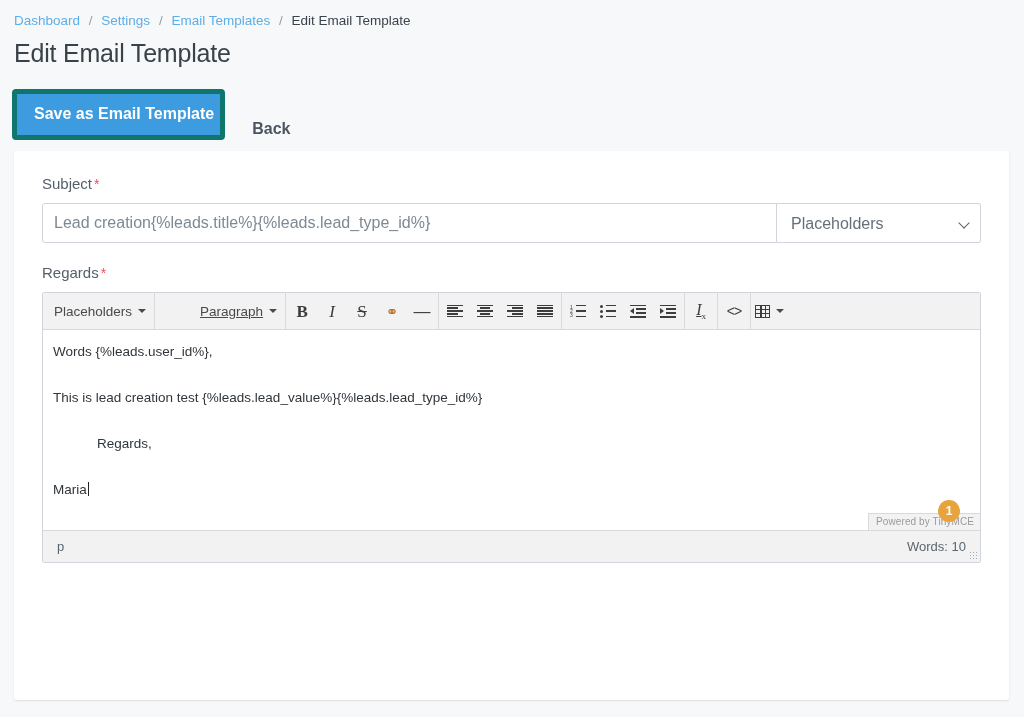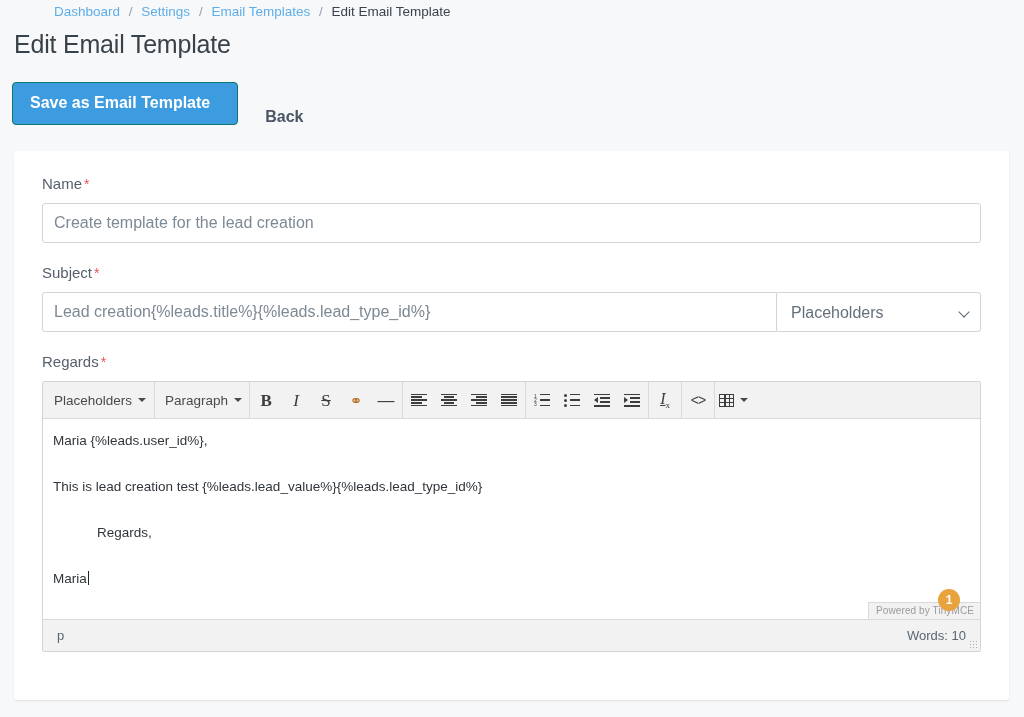--- a/index.html
+++ b/index.html
@@ -9,26 +9,25 @@
     height: 717px;
     background: #f7f8fa;
     font-family: "Liberation Sans", sans-serif;
     font-size: 14px;
     color: #4a5663;
     overflow: hidden;
   }
 
   
   .breadcrumb {
-    padding: 4px 0 0 14px;
+    padding: 13px 0 0 14px;
     font-size: 13.5px;
     line-height: 16px;
     color: #555f6b;
     white-space: nowrap;
-    margin-left: 40px;
   }
   .crumb-link { color: #5eaee8; text-decoration: none; }
   .crumb-sep { color: #95a0ac; margin: 0 5px; }
   .crumb-current { color: #3b444d; }
 
   
   .page-title {
     margin: 9px 0 0 14px;
     font-size: 25px;
     font-weight: 400;
@@ -38,25 +37,25 @@
   }
 
   
   .actionbar {
     margin: 21px 0 0 12px;
     display: flex;
     align-items: center;
   }
   .btn-primary {
     background: #3d9bdf;
-    border: 1px solid #0f766e;
+    border: 5px solid #0f766e;
     color: #ffffff;
     font-size: 16px;
     font-weight: bold;
-    padding: 11px 27px 12px 17px;
+    padding: 11px 6px 12px 17px;
     border-radius: 4px;
     line-height: 18px;
     cursor: pointer;
     font-family: "Liberation Sans", sans-serif;
   }
   .btn-link {
     margin-left: 27px;
     color: #4a5663;
     font-size: 16px;
     font-weight: bold;
@@ -176,21 +175,21 @@
   }
   .tb-menu {
     display: flex;
     align-items: center;
     height: 30px;
     padding: 0 7px 0 9px;
     font-size: 13.5px;
     color: #4a4a4a;
     cursor: pointer;
   }
-  .tb-menu.wide { width: 92px; justify-content: flex-start; }
+  .tb-menu.wide { width: 128px; justify-content: flex-end; text-decoration: underline; }
   .caret-down {
     display: inline-block;
     width: 0; height: 0;
     border-left: 4px solid transparent;
     border-right: 4px solid transparent;
     border-top: 4px solid #4a4a4a;
     margin-left: 6px;
   }
   .gi { font-size: 16px; line-height: 1; }
   .gi-bold { font-weight: bold; font-family: "Liberation Serif", serif; font-size: 17px; }
@@ -335,26 +334,20 @@
 <h1 class="page-title">Edit Email Template</h1>
 
 <div class="actionbar">
   <button class="btn-primary">Save as Email Template</button>
   <a class="btn-link" href="#">Back</a>
 </div>
 
 <div class="card">
   <div class="card-body">
 
-    <div class="field-block">
-      <div class="field-label">
-        <span>Name</span><span class="req">*</span>
-      </div>
-      <input class="text-input" type="text" value="Create template for the lead creation" style="">
-    </div>
 
     <div class="field-block">
       <div class="field-label">
         <span>Subject</span><span class="req">*</span>
       </div>
       <div class="row-subject">
         <input class="text-input" type="text" value="Lead creation{%leads.title%}{%leads.lead_type_id%}" style="">
         <div class="select-wrap">
           <select class="select-placeholders">
             <option>Placeholders</option>
@@ -497,21 +490,21 @@
           <div class="tb-btn">
             <span class="table-ico">
                 <span></span>
                 <span class="v2"></span>
               </span>
             <span class="caret-down"></span>
           </div>
         </div>
 
         <div class="mce-editarea">
-          <p>Maria {%leads.user_id%},</p>
+          <p>Words {%leads.user_id%},</p>
           <p>This is lead creation test {%leads.lead_value%}{%leads.lead_type_id%}</p>
           <p class="signature">Regards,</p>
           <p class="last"><span>Maria</span><span class="caret"></span></p>
 
           <div class="tiny-branding">Powered by TinyMCE</div>
           <div class="notify-badge">1</div>
         </div>
 
         <div class="mce-statusbar">
           <span class="mce-path">p</span>

